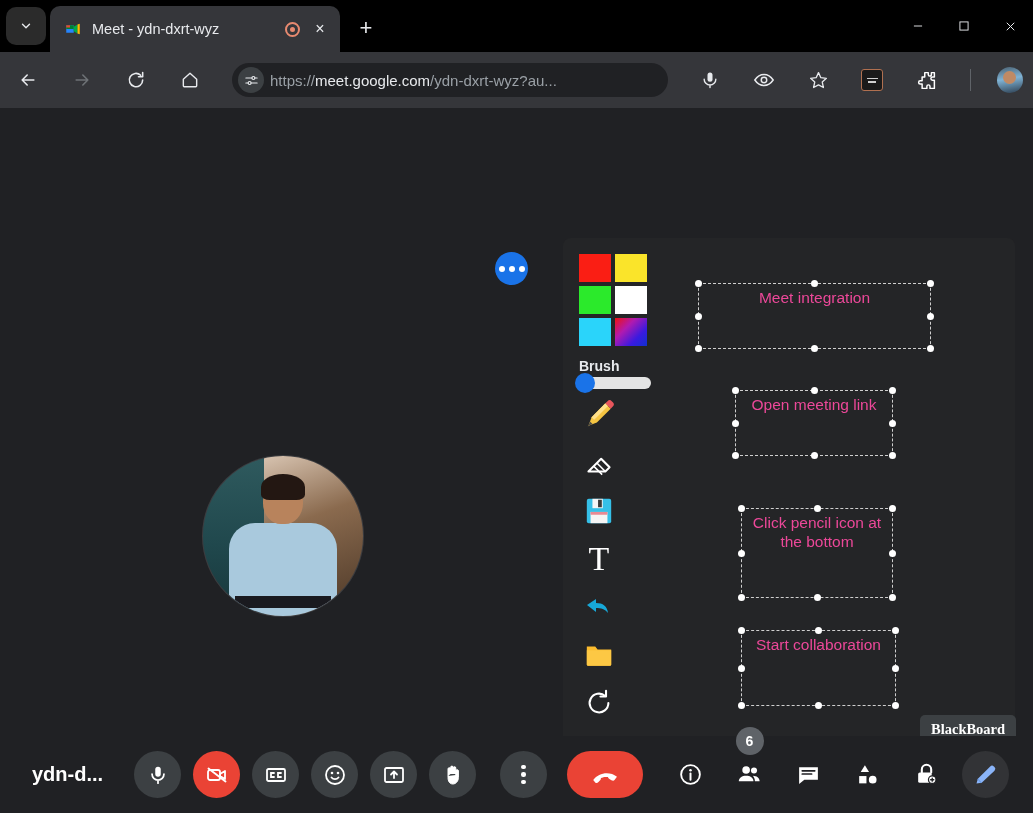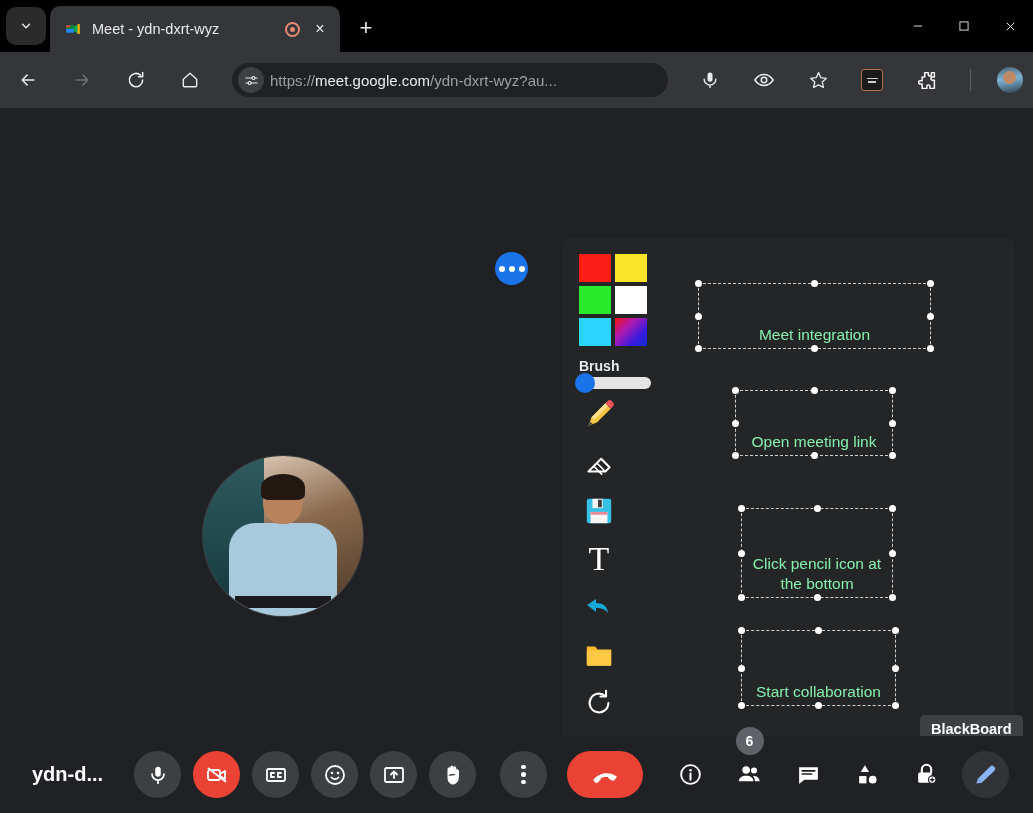--- a/index.html
+++ b/index.html
@@ -158,34 +158,34 @@
     position: absolute; left: -4px; top: -4px; width: 20px; height: 20px;
     border-radius: 50%; background: #1a73e8;
   }
   .tool-btn {
     width: 56px; height: 44px; margin: 4px 0 0 6px;
     display: flex; align-items: center; justify-content: center;
   }
 
   .notes { position: absolute; left: 135px; top: 0; width: 317px; height: 100%; }
   .note {
-    position: absolute; border: 1.5px dashed #cfcfcf; color: #86efac;
-    display: flex; align-items: flex-end; justify-content: center; text-align: center;
+    position: absolute; border: 1.5px dashed #cfcfcf; color: #ec4899;
+    display: flex; align-items: flex-start; justify-content: center; text-align: center;
     font-size: 15.5px; line-height: 1.25; padding: 4px 10px;
   }
   .hdl { position: absolute; width: 7px; height: 7px; border-radius: 50%; background: #fff; }
   .hdl.tl { left: -4px; top: -4px; } .hdl.tc { left: 50%; top: -4px; margin-left: -3.5px; }
   .hdl.tr { right: -4px; top: -4px; } .hdl.ml { left: -4px; top: 50%; margin-top: -3.5px; }
   .hdl.mr { right: -4px; top: 50%; margin-top: -3.5px; }
   .hdl.bl { left: -4px; bottom: -4px; } .hdl.bc { left: 50%; bottom: -4px; margin-left: -3.5px; }
   .hdl.br { right: -4px; bottom: -4px; }
 
   .tooltip {
     position: absolute; left: 920px; top: 715px; background: #3c4043; color: #fff;
-    font-size: 14.5px; padding: 6px 11px; border-radius: 5px; font-weight: bold;
+    font-size: 14.5px; padding: 6px 11px; border-radius: 5px; font-weight: bold; font-family: Liberation Serif, serif;
   }
 
   
   .bottombar {
     position: absolute; left: 0; top: 736px; width: 1033px; height: 77px;
     background: #202124; display: flex; align-items: center;
   }
   .meet-code {
     color: #fff; font-size: 20px; font-weight: bold; margin-left: 32px;
     width: 90px; white-space: nowrap; overflow: hidden; text-overflow: ellipsis;

